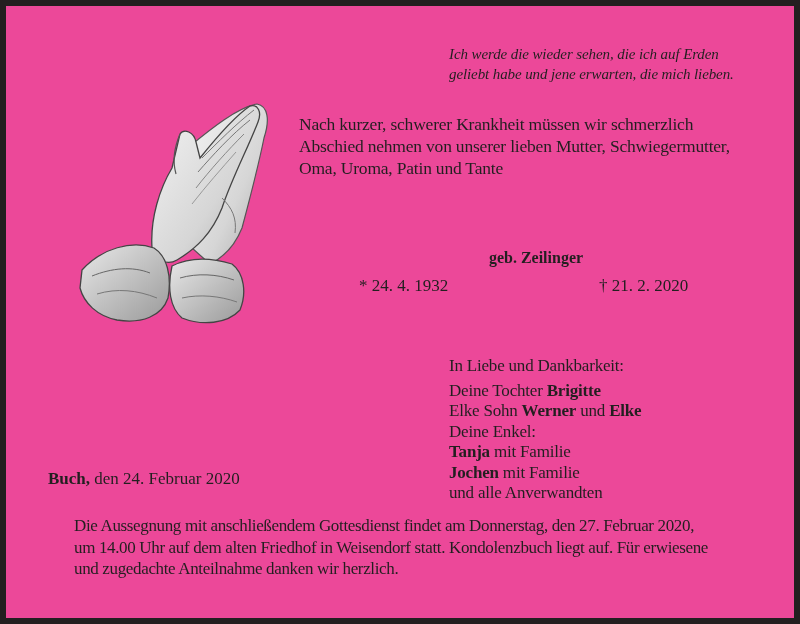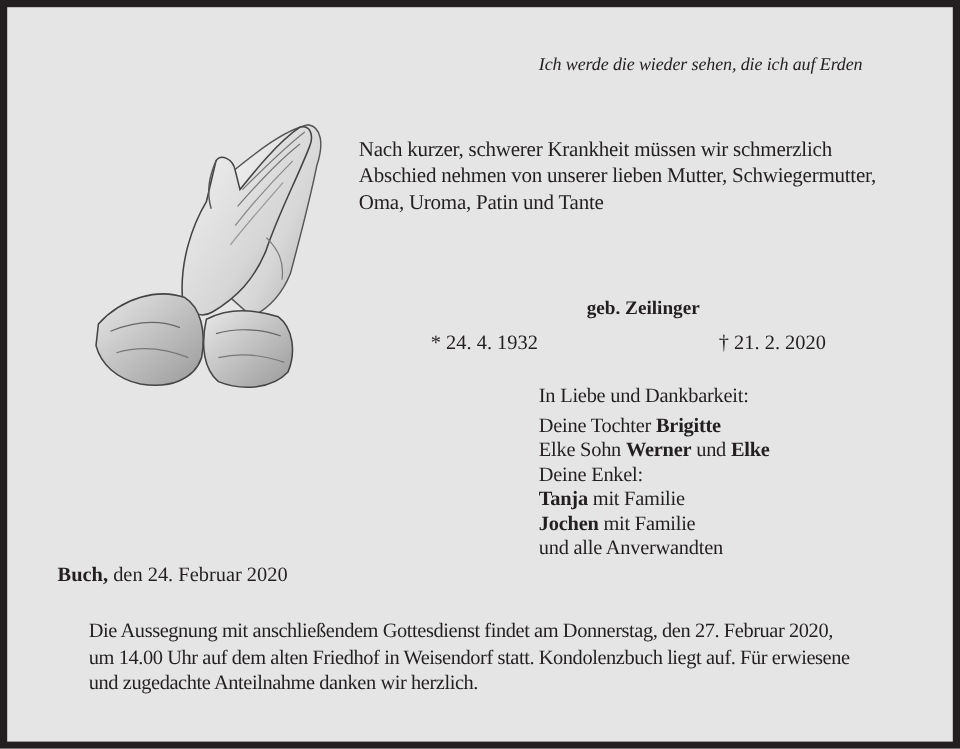--- a/index.html
+++ b/index.html
@@ -11,21 +11,21 @@
       width: 800px;
       height: 624px;
       overflow: hidden;
     }
     .frame {
       position: relative;
       width: 800px;
       height: 624px;
       box-sizing: border-box;
       border: 6px solid #231f20;
-      background: #e5e5e5;
+      background: #ec4899;
       color: #231f20;
       font-family: "Liberation Serif", "DejaVu Serif", serif;
     }
     .abs { position: absolute; }
 
     .quote {
       left: 443px;
       top: 38px;
       width: 330px;
       font-style: italic;
@@ -79,21 +79,21 @@
     }
 
     .signers {
       left: 443px;
       top: 314px;
       font-size: 17px;
       line-height: 20.5px;
       letter-spacing: -0.2px;
     }
     .signers .line { white-space: nowrap; }
-    .signers .first { margin-bottom: 4px; }
+    .signers .first { margin-bottom: 4px; margin-top: 36px; }
     .signers b { font-weight: bold; }
 
     .place {
       left: 42px;
       top: 462px;
       font-size: 17px;
       line-height: 22px;
       white-space: nowrap;
     }
     .place b { font-weight: bold; }
@@ -116,20 +116,21 @@
       height: 228px;
     }
   </style>
 </head>
 <body>
 
 <div class="frame">
 
   <div class="abs quote">
     <div>Ich werde die wieder sehen, die ich auf Erden</div>
+    <div>geliebt habe und jene erwarten, die mich lieben.</div>
   </div>
 
   <div class="abs hands">
     <svg width="225" height="228" viewBox="0 0 225 228" xmlns="http://www.w3.org/2000/svg">
       <defs>
         <linearGradient id="skin" x1="0" y1="0" x2="1" y2="1">
           <stop offset="0" stop-color="#f4f4f4"></stop>
           <stop offset="0.6" stop-color="#d6d6d6"></stop>
           <stop offset="1" stop-color="#a9a9a9"></stop>
         </linearGradient>

